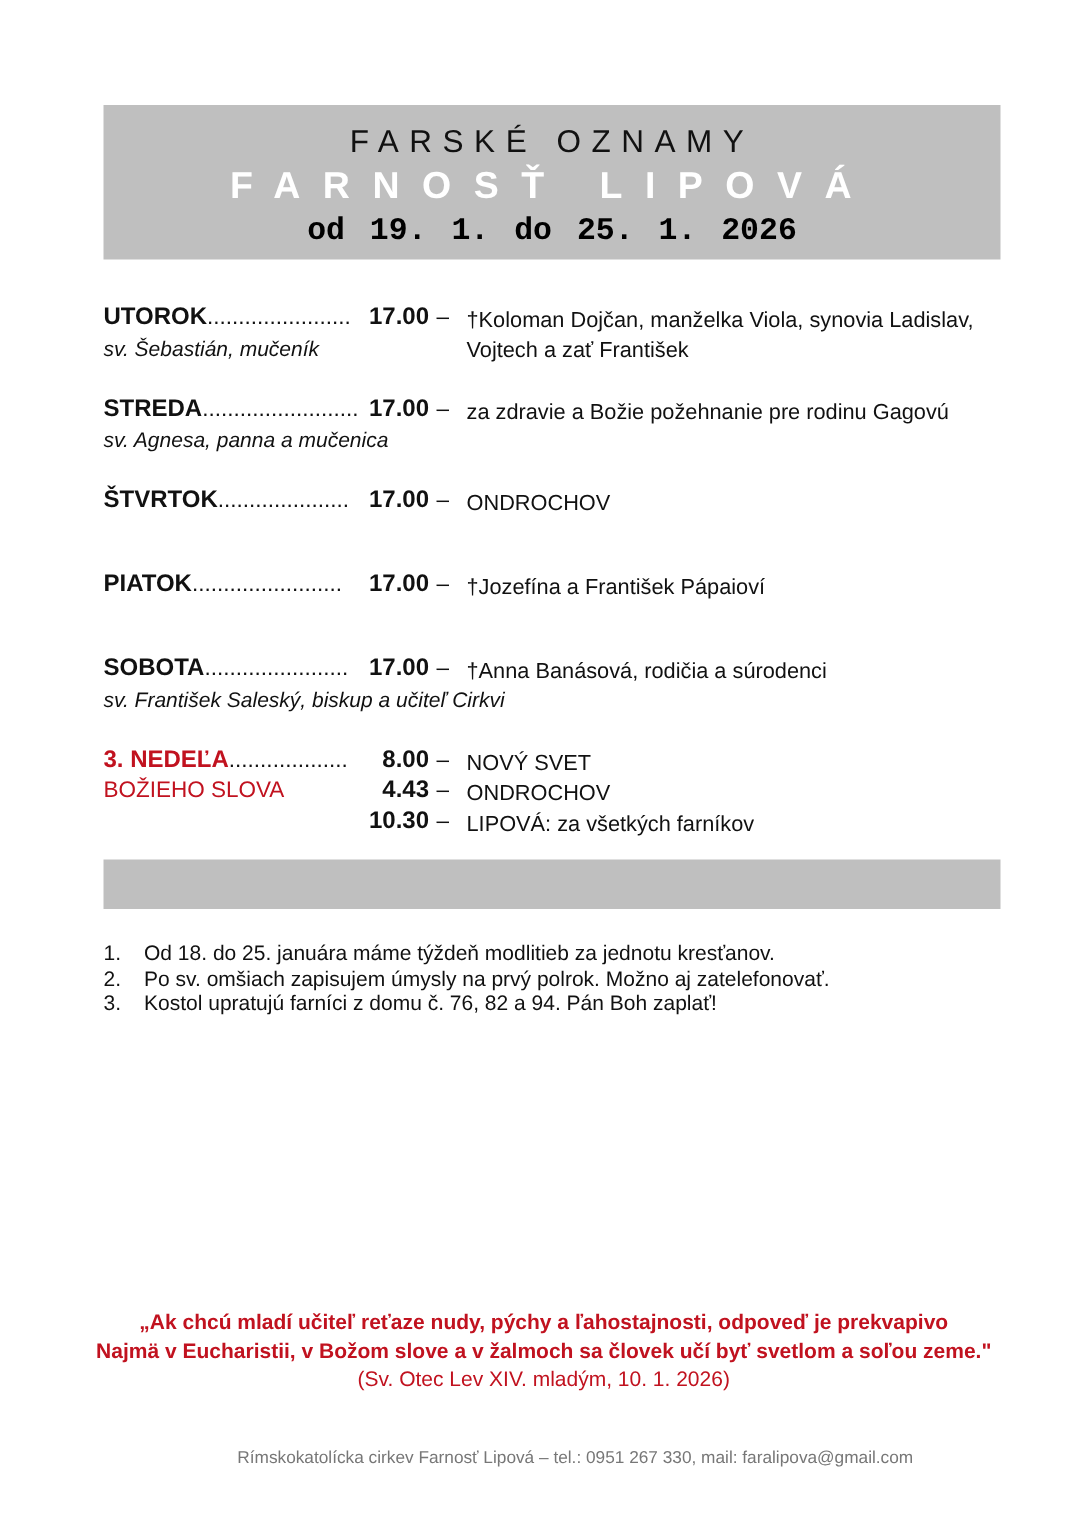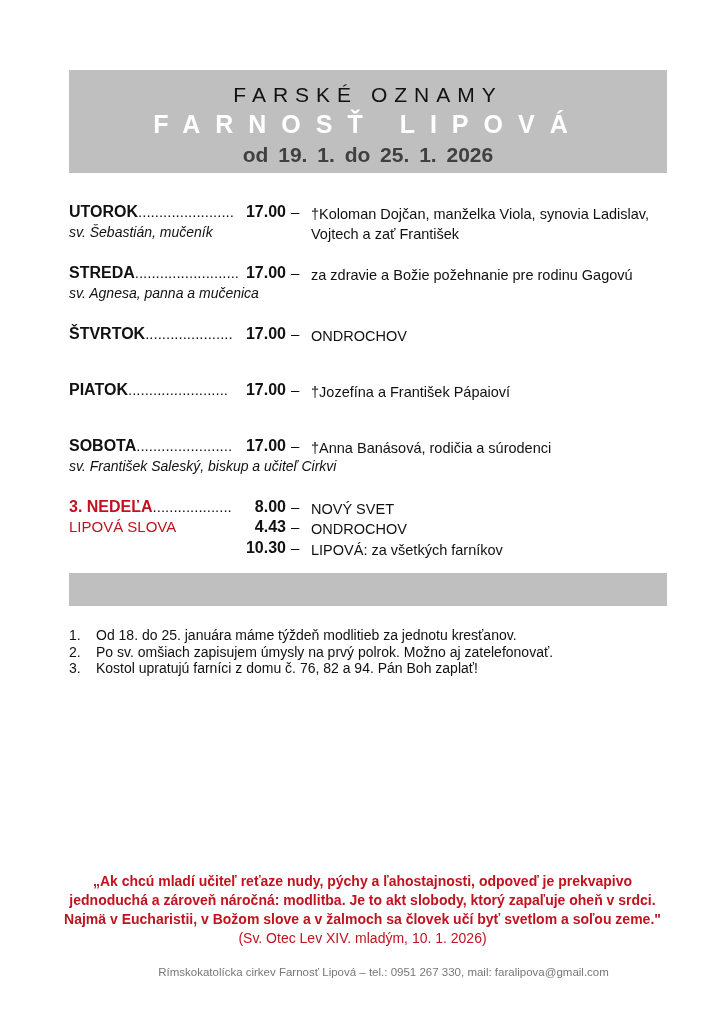--- a/index.html
+++ b/index.html
@@ -7,21 +7,21 @@
          font-family: "Liberation Sans", "DejaVu Sans", sans-serif; color: #111; }
   .page { position: absolute; left: 0; top: 0; width: 725px; height: 1024px; }
 
   .header-box { position: absolute; left: 69px; top: 70px; width: 598px; height: 103px;
                 background: #bfbfbf; text-align: center; }
   .h1 { position: absolute; left: 0; right: 0; top: 13px; font-weight: normal; font-size: 21px;
         letter-spacing: 7px; color: #111; }
   .h2 { position: absolute; left: 0; right: 0; top: 40px; font-weight: bold; font-size: 25px;
         letter-spacing: 15px; color: #ffffff; }
   .h3 { position: absolute; left: 0; right: 0; top: 73px; font-weight: bold; font-size: 21px;
-        color: #404040; word-spacing: 4px; }
+        color: #000000; word-spacing: 4px; font-family: Liberation Mono, monospace; }
 
   .row { position: absolute; left: 69px; width: 600px; }
   .day { position: absolute; left: 0; top: 0; font-weight: bold; font-size: 16px; white-space: nowrap; }
   .dots { font-weight: normal; font-size: 15px; }
   .time { position: absolute; top: 0; font-weight: bold; font-size: 16px; text-align: right; width: 70px; }
   .dash { position: absolute; left: 222px; top: 0; font-size: 15px; }
   .intent { position: absolute; left: 242px; top: 1px; font-size: 14.5px; line-height: 20px; width: 360px; }
   .saint { position: absolute; left: 0; top: 21px; font-style: italic; font-size: 14px; white-space: nowrap; }
   .red { color: #c1121f; }
 
@@ -83,21 +83,21 @@
   <div class="row" style="top:437px;">
     <div class="day"><span>SOBOTA</span><span class="dots">.......................</span></div>
     <div class="time" style="left:147px;">17.00</div>
     <div class="dash">–</div>
     <div class="intent">†Anna Banásová, rodičia a súrodenci</div>
     <div class="saint">sv. František Saleský, biskup a učiteľ Cirkvi</div>
   </div>
 
   <div class="row" style="top:498px; height:62px;">
     <div class="day red"><span>3. NEDEĽA</span><span class="dots" style="color:#111;">...................</span></div>
-    <div class="saint red" style="font-style:normal; font-size:15px; top:20px;">LIPOVÁ SLOVA</div>
+    <div class="saint red" style="font-style:normal; font-size:15px; top:20px;">BOŽIEHO SLOVA</div>
 
     <div class="time" style="left:147px; top:0;">8.00</div>
     <div class="dash" style="top:0;">–</div>
     <div class="intent" style="top:1px;">NOVÝ SVET</div>
 
     <div class="time" style="left:147px; top:20px;">4.43</div>
     <div class="dash" style="top:20px;">–</div>
     <div class="intent" style="top:21px;">ONDROCHOV</div>
 
     <div class="time" style="left:147px; top:41px;">10.30</div>
@@ -117,19 +117,18 @@
       <span>Po sv. omšiach zapisujem úmysly na prvý polrok. Možno aj zatelefonovať.</span>
     </div>
     <div class="n">
       <span class="num">3.</span>
       <span>Kostol upratujú farníci z domu č. 76, 82 a 94. Pán Boh zaplať!</span>
     </div>
   </div>
 
   <div class="quote">
     <div class="q">„Ak chcú mladí učiteľ reťaze nudy, pýchy a ľahostajnosti, odpoveď je prekvapivo</div>
-    <div class="q">jednoduchá a zároveň náročná: modlitba. Je to akt slobody, ktorý zapaľuje oheň v srdci.</div>
     <div class="q">Najmä v Eucharistii, v Božom slove a v žalmoch sa človek učí byť svetlom a soľou zeme."</div>
     <div class="src">(Sv. Otec Lev XIV. mladým, 10. 1. 2026)</div>
   </div>
 
   <div class="footer">Rímskokatolícka cirkev Farnosť Lipová  –  tel.: 0951 267 330, mail: faralipova@gmail.com</div>
 </div>
 
 </body></html>

